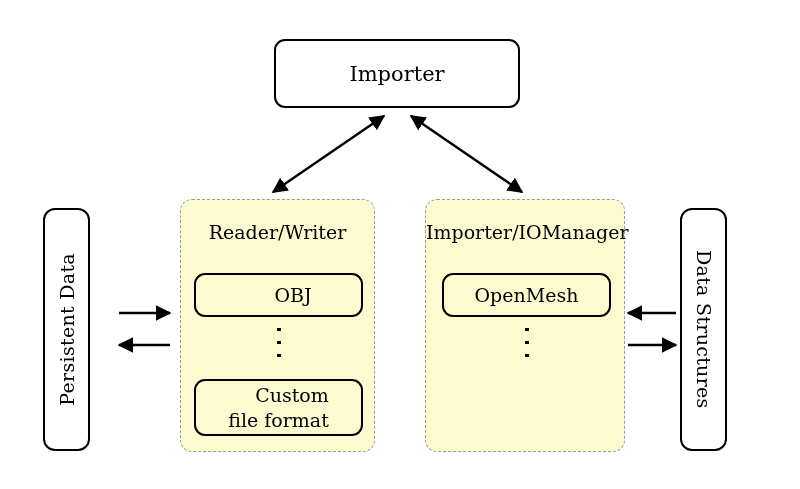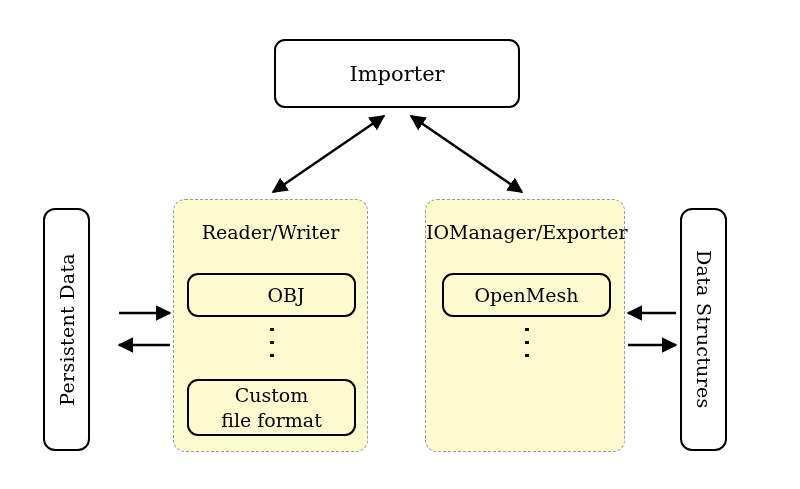--- a/index.html
+++ b/index.html
@@ -73,21 +73,21 @@
 
   
   .panel {
     position: absolute;
     box-sizing: border-box;
     background: #fcfbd0;
     border: 1.6px dashed #9a9a9a;
     border-radius: 12px;
   }
   #panel-reader-writer {
-    left: 173px;
+    left: 180px;
     top: 199px;
     width: 195px;
     height: 253px;
   }
   #panel-importer-exporter {
     left: 425px;
     top: 199px;
     width: 200px;
     height: 253px;
   }
@@ -111,21 +111,21 @@
     background: #fcfbd0;
     display: flex;
     align-items: center;
     justify-content: center;
     text-align: center;
     font-size: 19px;
     line-height: 1.28;
     color: #000000;
   }
   #box-obj        { left: 13px;  top: 73px;  width: 169px; height: 44px; padding-left: 29px; }
-  #box-custom-ff  { left: 13px;  top: 179px; width: 169px; height: 57px; }
+  #box-custom-ff  { left: 13px;  top: 179px; width: 169px; height: 57px; text-align: right; }
   #box-openmesh   { left: 16px;  top: 73px;  width: 169px; height: 44px; }
   #box-custom-ds  { left: 16px;  top: 179px; width: 169px; height: 57px; }
 
   
   .vdots {
     position: absolute;
     width: 20px;
     top: 128px;
     display: flex;
     flex-direction: column;
@@ -201,21 +201,21 @@
         <span></span>
         <span></span>
     </div>
 
     <div class="item-box" id="box-custom-ff">
       <span class="ml">Custom<br>file format</span>
     </div>
   </div>
 
   <div class="panel" id="panel-importer-exporter">
-    <div class="panel-title">IOManager/Exporter</div>
+    <div class="panel-title">Importer/IOManager</div>
 
     <div class="item-box" id="box-openmesh">
       <span>OpenMesh</span>
     </div>
 
     <div class="vdots" id="vdots-right">
       <span></span>
         <span></span>
         <span></span>
     </div>

